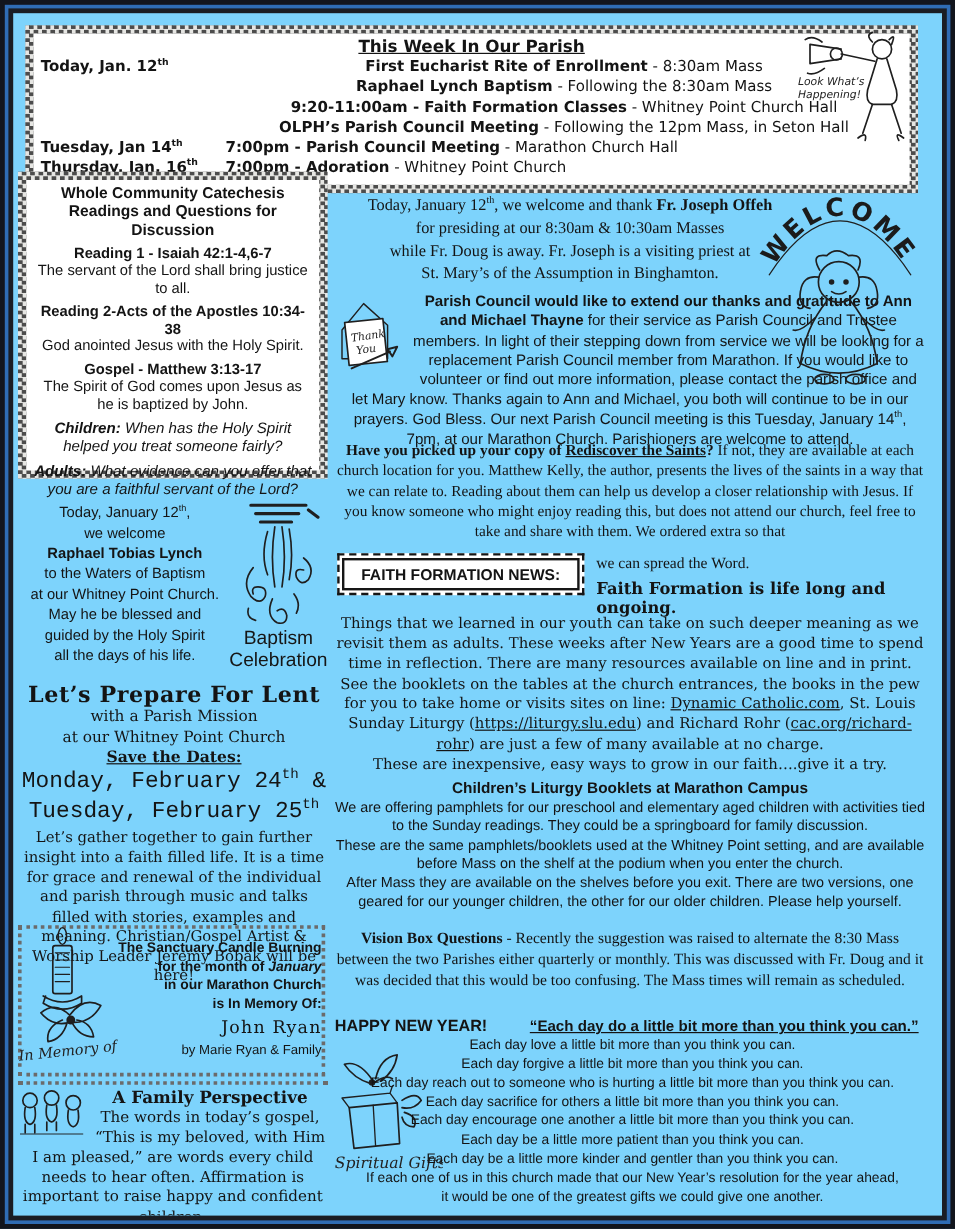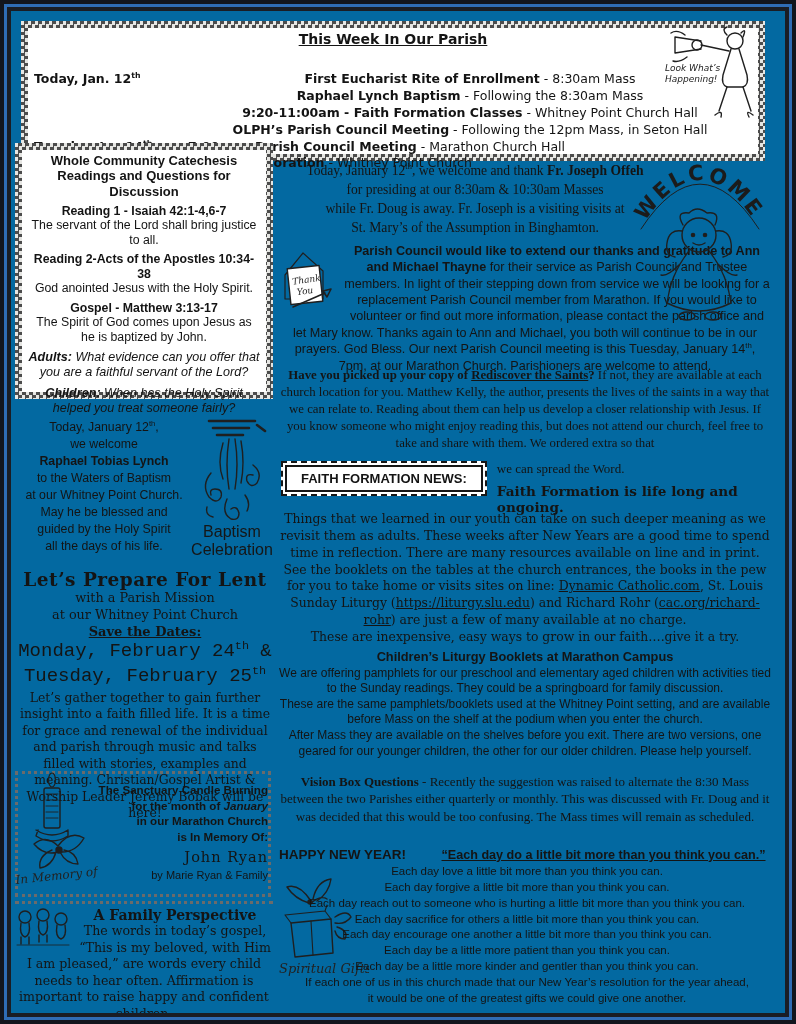--- a/index.html
+++ b/index.html
@@ -1,31 +1,31 @@
 <!DOCTYPE html>
 <html><head>
 <meta charset="utf-8">
 <style>
   html,body{margin:0;padding:0;}
   body{width:796px;height:1024px;background:#0e1119;font-family:"Liberation Sans",sans-serif;}
   .frame{width:796px;height:1024px;box-sizing:border-box;background:#12151d;padding:4px;}
   .frame2{height:100%;box-sizing:border-box;border:3px solid #2f6cb4;background:#1a1d24;padding:4px;}
-  .content{height:100%;box-sizing:border-box;background:#0369a1;position:relative;overflow:hidden;color:#141414;}
+  .content{height:100%;box-sizing:border-box;background:#7dd3fc;position:relative;overflow:hidden;color:#141414;}
   sup{font-size:0.62em;line-height:0;}
   svg{display:block;}
   .sketch{stroke:#1f1f1f;fill:none;stroke-width:1.4;stroke-linecap:round;stroke-linejoin:round;}
 
   
   .checker{background:repeating-conic-gradient(#4c4c4c 0% 25%, #e6e6e3 0% 50%) 0 0/7px 7px;padding:7px;box-sizing:border-box;height:100%;}
   .checker-in{background:#fff;height:100%;box-sizing:border-box;padding:3px 6px;}
 
   
   #week-box{position:absolute;left:10px;top:10px;width:744px;height:140px;z-index:1;}
   .wk-title{text-align:center;font-family:"DejaVu Sans",sans-serif;font-weight:bold;font-size:14px;text-decoration:underline;}
-  .wk-grid{display:grid;grid-template-columns:154px 1fr;font-family:"DejaVu Sans",sans-serif;font-size:12.5px;line-height:1.35;margin-top:24px;}
+  .wk-grid{display:grid;grid-template-columns:154px 1fr;font-family:"DejaVu Sans",sans-serif;font-size:12.5px;line-height:1.35;}
   .wk-date{font-weight:bold;white-space:nowrap;}
   .wk-ev-c div{text-align:center;}
   .wk-ev-l div{text-align:left;}
 
   #angel-trumpet{position:absolute;left:646px;top:12px;width:104px;height:106px;z-index:3;}
   #welcome-angel{position:absolute;left:616px;top:122px;width:146px;height:190px;z-index:3;}
 
   
   #catechesis{position:absolute;left:4px;top:132px;width:258px;height:256px;z-index:2;}
   .cat-wrap{text-align:center;font-family:"Liberation Sans",sans-serif;font-size:12.3px;line-height:1.18;}
@@ -164,26 +164,26 @@
         <div>The servant of the Lord shall bring justice to all.</div>
       </div>
       <div class="cat-item">
         <div class="cat-h">Reading 2-Acts of the Apostles 10:34-38</div>
         <div>God anointed Jesus with the Holy Spirit.</div>
       </div>
       <div class="cat-item">
         <div class="cat-h">Gospel - Matthew 3:13-17</div>
         <div>The Spirit of God comes upon Jesus as he is baptized by John.</div>
       </div>
+      <div class="cat-q"><span style="font-weight: 700; font-style: italic;">Children: </span><span style="font-style: italic;">When has the Holy Spirit helped you treat someone fairly?</span></div>
       <div class="cat-q"><span style="font-weight: 700; font-style: italic;">Adults: </span><span style="font-style: italic;">What evidence can you offer that you are a faithful servant of the Lord?</span></div>
-      <div class="cat-q"><span style="font-weight: 700; font-style: italic;">Children: </span><span style="font-style: italic;">When has the Holy Spirit helped you treat someone fairly?</span></div>
-    </div>
-  </div>
-
-  <div id="priest"><span>Today, January 12</span><sup>th</sup><span>, we welcome and thank </span><span style="font-weight: 700;">Fr. Joseph Offeh</span><br><span>for presiding at our 8:30am &amp; 10:30am Masses</span><br><span>while Fr. Doug is away.  Fr. Joseph is a visiting visits at</span><br><span>St. Mary’s of the Assumption in Binghamton.</span></div>
+    </div>
+  </div>
+
+  <div id="priest"><span>Today, January 12</span><sup>th</sup><span>, we welcome and thank </span><span style="font-weight: 700;">Fr. Joseph Offeh</span><br><span>for presiding at our 8:30am &amp; 10:30am Masses</span><br><span>while Fr. Doug is away.  Fr. Joseph is a visiting priest at</span><br><span>St. Mary’s of the Assumption in Binghamton.</span></div>
 
   <div id="parish">
     <div id="thank-fig">
       <svg width="58" height="72" viewBox="0 0 58 72">
         <g class="sketch">
           <path d="M6 30 L24 8 L44 26 M6 30 L6 54 L44 54 L44 26" stroke-width="1.2"></path>
           <rect x="10" y="22" width="32" height="36" fill="#fff" transform="rotate(-6 26 40)"></rect>
           <path d="M14 62 L46 48 M44 46 L52 44 L48 52 Z" stroke-width="1.6"></path>
         </g>
         <text x="14" y="38" font-size="9" font-style="italic" font-family="DejaVu Serif, serif" fill="#222" transform="rotate(-8 26 40)">Thank</text>

